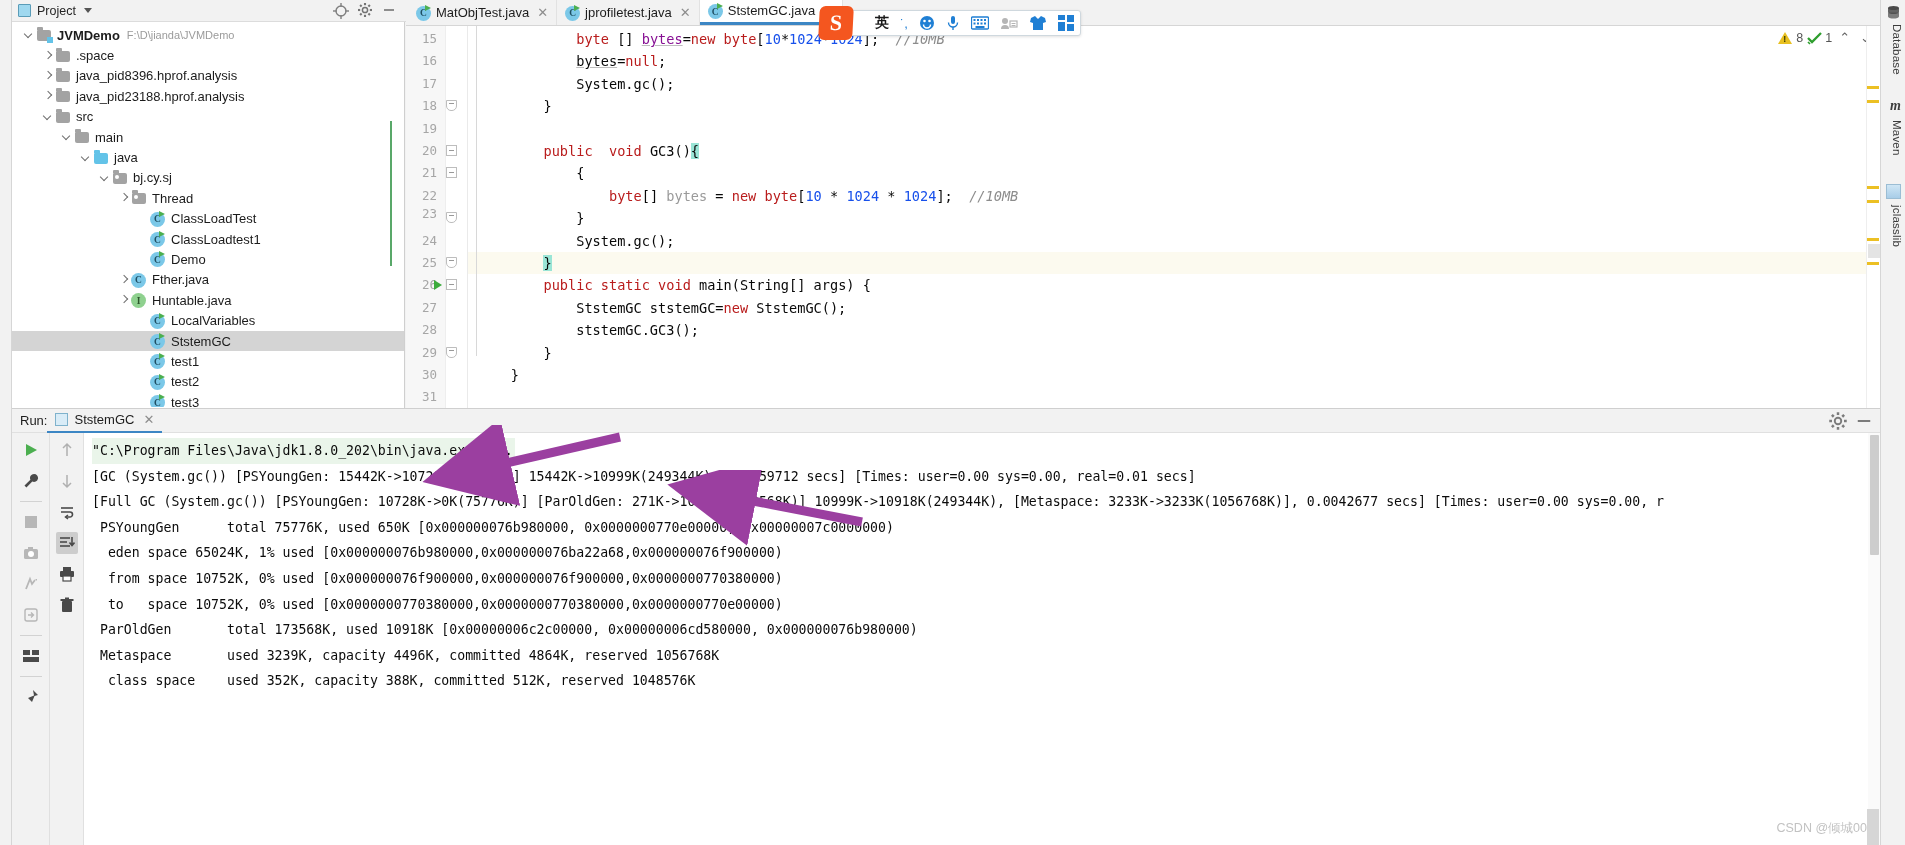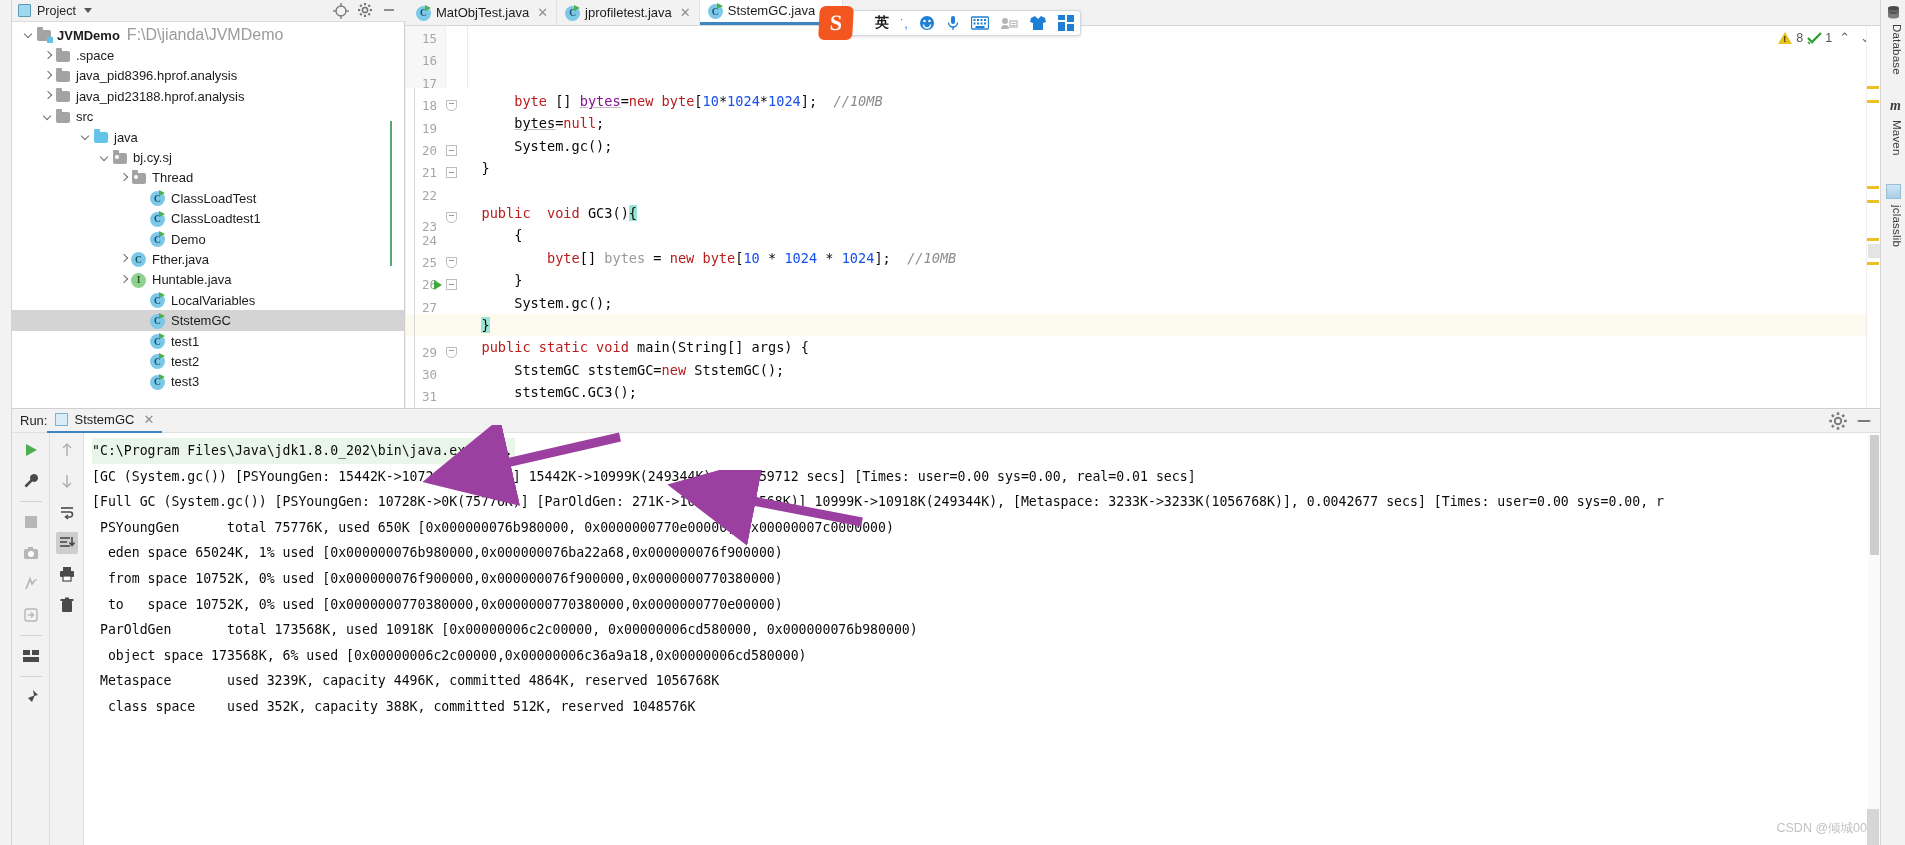--- a/index.html
+++ b/index.html
@@ -96,41 +96,41 @@
     position: absolute; top: 1px; left: 0; font-family: "Liberation Serif", serif;
   }
   .cls.iface { background: #8fd18f; color: #2b572b; }
   .runmark {
     position: absolute; top: 0px; left: 9px;
     width: 0; height: 0; border-left: 6px solid #4caf50;
     border-top: 3px solid transparent; border-bottom: 3px solid transparent;
   }
   .tlabel { color: #1b1b1b; }
   .tlabel.bold { font-weight: bold; }
-  .tpath { color: #9b9b9b; margin-left: 7px; font-size: 16px; }
+  .tpath { color: #9b9b9b; margin-left: 7px; font-size: 11px; }
 
   
   .editor-area {
     position: absolute; left: 406px; top: 0; right: 25px; height: 408px;
     background: #ffffff;
   }
   .tabbar {
     height: 26px; background: #f2f2f2; display: flex; align-items: flex-end;
     border-bottom: 1px solid #d6d6d6; padding-left: 2px;
   }
   .etab {
     height: 26px; display: flex; align-items: center; gap: 5px;
     padding: 0 8px 0 8px; font-size: 13px; color: #1d1d1d; cursor: default;
     border-right: 1px solid #e2e2e2;
   }
   .etab.active { background: #ffffff; border-bottom: 3px solid #3c86c4; }
   .tabico { width: 15px; height: 15px; position: relative; }
   .tabclose { color: #8d8d8d; font-size: 13px; margin-left: 3px; }
 
-  .code-wrap { position: relative; height: 382px; display: flex; background: #fff; flex-direction: column; }
+  .code-wrap { position: relative; height: 382px; display: flex; background: #fff; }
   .gutter {
     width: 62px; background: #f7f7f7; border-right: 1px solid #eaeaea;
     position: relative; flex: 0 0 62px;
   }
   .gutter-fold {
     position: absolute; right: 0; top: 0; width: 22px; height: 100%;
     background: #fff; border-left: 1px solid #eee;
   }
   .lnum {
     position: absolute; right: 30px; font-size: 12.5px; color: #a6a6a6;
@@ -368,20 +368,27 @@
           </span>
           <span class="tlabel">java_pid23188.hprof.analysis</span>
         </div>
         <div class="tnode" style="padding-left: 29px;">
           <span class="arrow d"></span>
           <span class="ico">
             <span class="folder"></span>
           </span>
           <span class="tlabel">src</span>
         </div>
+        <div class="tnode" style="padding-left: 48px;">
+          <span class="arrow d"></span>
+          <span class="ico">
+            <span class="folder"></span>
+          </span>
+          <span class="tlabel">main</span>
+        </div>
         <div class="tnode" style="padding-left: 67px;">
           <span class="arrow d"></span>
           <span class="ico">
             <span class="folder blue"></span>
           </span>
           <span class="tlabel">java</span>
         </div>
         <div class="tnode" style="padding-left: 86px;">
           <span class="arrow d"></span>
           <span class="ico">
@@ -531,21 +538,21 @@
       <div class="gutter">
         <div class="gutter-fold"></div>
       <div class="lnum" style="top: 2px; line-height: 22.4px;">15</div>
           <div class="lnum" style="top: 24.4px; line-height: 22.4px;">16</div>
           <div class="lnum" style="top: 46.8px; line-height: 22.4px;">17</div>
           <div class="lnum" style="top: 69.2px; line-height: 22.4px;">18</div>
           <div class="lnum" style="top: 91.6px; line-height: 22.4px;">19</div>
           <div class="lnum" style="top: 114px; line-height: 22.4px;">20</div>
           <div class="lnum" style="top: 136.4px; line-height: 22.4px;">21</div>
           <div class="lnum" style="top: 158.8px; line-height: 22.4px;">22</div>
-          <div class="lnum" style="top: 190px; line-height: 22.4px;">23</div>
+          <div class="lnum" style="top: 177px; line-height: 22.4px;">23</div>
           <div class="lnum" style="top: 203.6px; line-height: 22.4px;">24</div>
           <div class="lnum" style="top: 226px; line-height: 22.4px;">25</div>
           <div class="lnum" style="top: 248.4px; line-height: 22.4px;">26</div>
           <div class="runarrow" style="top: 254.4px;"></div>
           <div class="lnum" style="top: 270.8px; line-height: 22.4px;">27</div>
           <div class="lnum" style="top: 293.2px; line-height: 22.4px;">28</div>
           <div class="lnum" style="top: 315.6px; line-height: 22.4px;">29</div>
           <div class="lnum" style="top: 338px; line-height: 22.4px;">30</div>
           <div class="lnum" style="top: 360.4px; line-height: 22.4px;">31</div>
           <div class="fold tri" style="top: 74.2px;"></div>
@@ -747,21 +754,20 @@
 
       <div class="console">
           <div class="coline"><span class="coline cmd">"C:\Program Files\Java\jdk1.8.0_202\bin\java.exe" ...</span></div>
           <div class="coline">[GC (System.gc()) [PSYoungGen: 15442K-&gt;10728K(75776K)] 15442K-&gt;10999K(249344K), 0.0059712 secs] [Times: user=0.00 sys=0.00, real=0.01 secs]</div>
           <div class="coline">[Full GC (System.gc()) [PSYoungGen: 10728K-&gt;0K(75776K)] [ParOldGen: 271K-&gt;10918K(173568K)] 10999K-&gt;10918K(249344K), [Metaspace: 3233K-&gt;3233K(1056768K)], 0.0042677 secs] [Times: user=0.00 sys=0.00, r</div>
           <div class="coline"> PSYoungGen      total 75776K, used 650K [0x000000076b980000, 0x0000000770e00000, 0x00000007c0000000)</div>
           <div class="coline">  eden space 65024K, 1% used [0x000000076b980000,0x000000076ba22a68,0x000000076f900000)</div>
           <div class="coline">  from space 10752K, 0% used [0x000000076f900000,0x000000076f900000,0x0000000770380000)</div>
           <div class="coline">  to   space 10752K, 0% used [0x0000000770380000,0x0000000770380000,0x0000000770e00000)</div>
           <div class="coline"> ParOldGen       total 173568K, used 10918K [0x00000006c2c00000, 0x00000006cd580000, 0x000000076b980000)</div>
-          <div class="coline">  object space 173568K, 6% used [0x00000006c2c00000,0x00000006c36a9a18,0x00000006cd580000)</div>
           <div class="coline"> Metaspace       used 3239K, capacity 4496K, committed 4864K, reserved 1056768K</div>
           <div class="coline">  class space    used 352K, capacity 388K, committed 512K, reserved 1048576K</div>
         </div>
       <div class="console-scroll">
         <div class="console-thumb"></div>
       </div>
     </div>
   </div>
 
   <svg class="ann" style="left:0;top:425px;width:900px;height:110px;">

